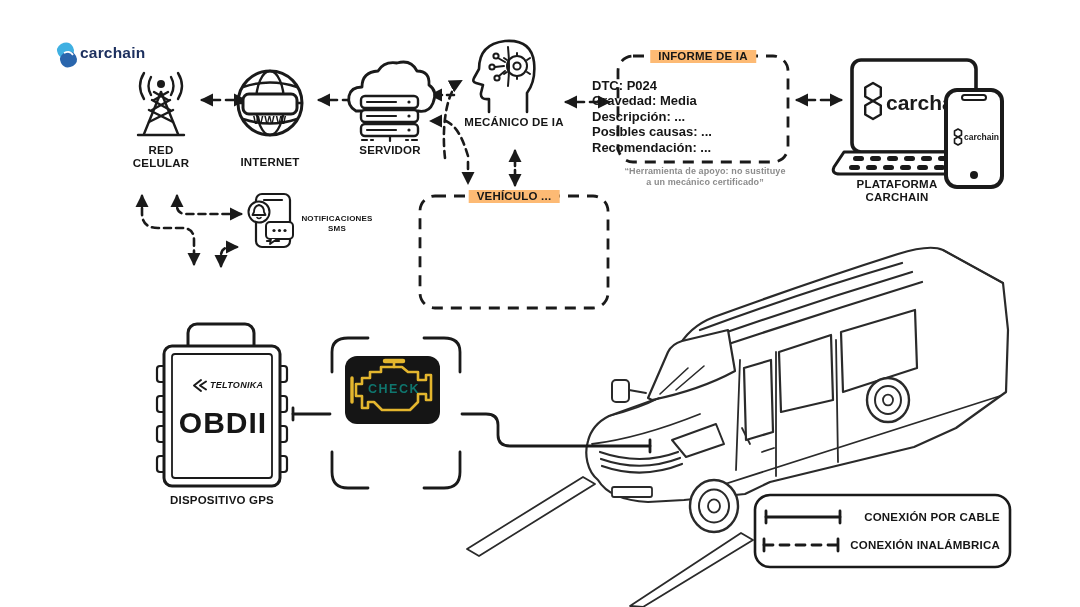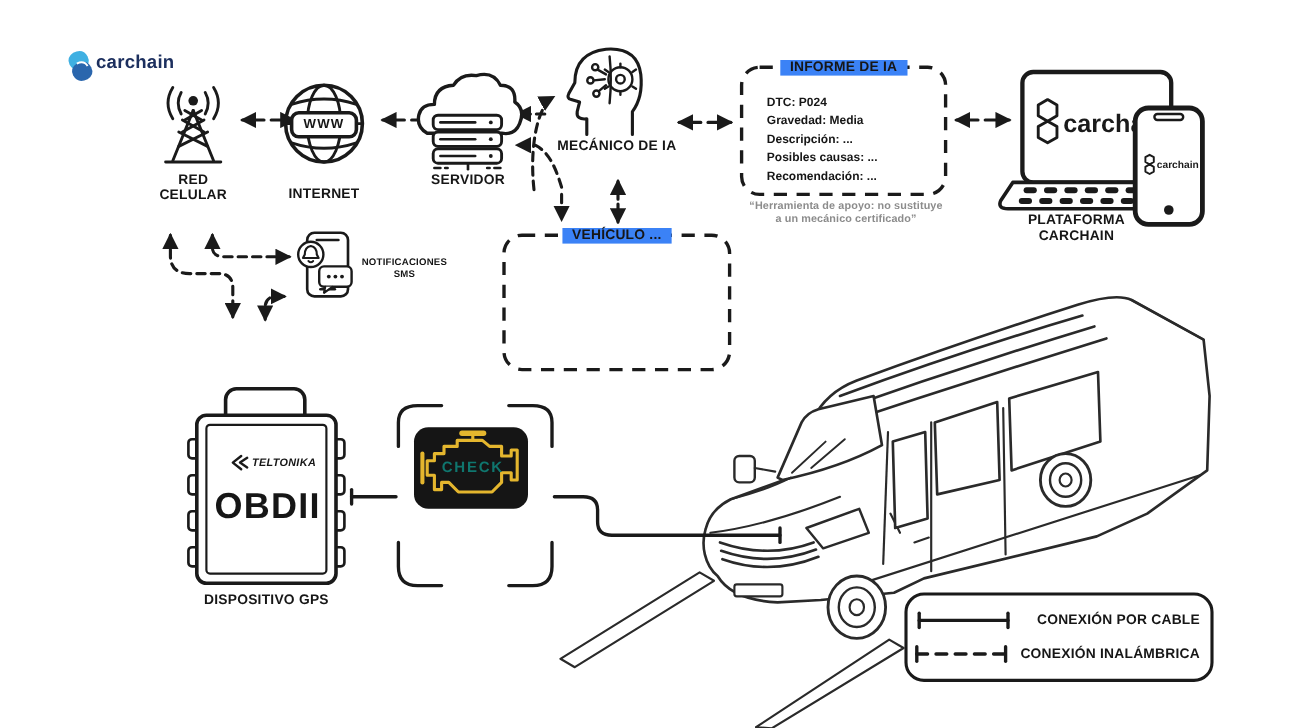--- a/index.html
+++ b/index.html
@@ -5,25 +5,25 @@
   html,body{margin:0;padding:0;background:#ffffff;}
   .canvas{position:relative;width:1080px;height:607px;background:#ffffff;overflow:hidden;
           font-family:"Liberation Sans",sans-serif;}
   svg.art{position:absolute;left:0;top:0;z-index:1;}
   .lbl{position:absolute;z-index:2;transform:translateX(-50%);text-align:center;
        font-weight:700;font-size:11.5px;line-height:1.14;letter-spacing:.2px;
        color:#161616;white-space:pre-line;}
   .left{transform:none;text-align:left;}
   .rightlbl{transform:none;text-align:right;}
   .brand-text{font-size:15.5px;font-weight:800;color:#1c2f5e;letter-spacing:.2px;}
-  .www{font-size:11px;letter-spacing:1px;}
-  .informe-body{position:absolute;left:639px;top:78px;z-index:2;text-align:left;
-       font-weight:700;font-size:10px;line-height:15.4px;color:#161616;}
+  .www{font-size:11px;letter-spacing:1px;margin-top:16px;}
+  .informe-body{position:absolute;left:592px;top:78px;z-index:2;text-align:left;
+       font-weight:700;font-size:13px;line-height:15.4px;color:#161616;}
   .vehiculo-body{line-height:13.4px;font-size:11px;}
-  .boxtitle{background:#3b82f6;padding:0 8px;}
+  .boxtitle{background:#fdba74;padding:0 8px;}
   .disclaimer{font-size:9px;font-weight:700;color:#8c8c8c;line-height:11px;letter-spacing:.1px;}
   .obdii-big{font-size:30px;font-weight:800;letter-spacing:1px;}
   .teltonika{font-size:9px;font-weight:800;font-style:italic;letter-spacing:.3px;}
   .check-text{font-size:12.5px;color:#0f766e;letter-spacing:1.5px;z-index:3;}
   .sms-lbl{font-size:8px;line-height:9.5px;}
   .check-lbl{line-height:12.6px;}
 </style>
 </head>
 <body>
 

